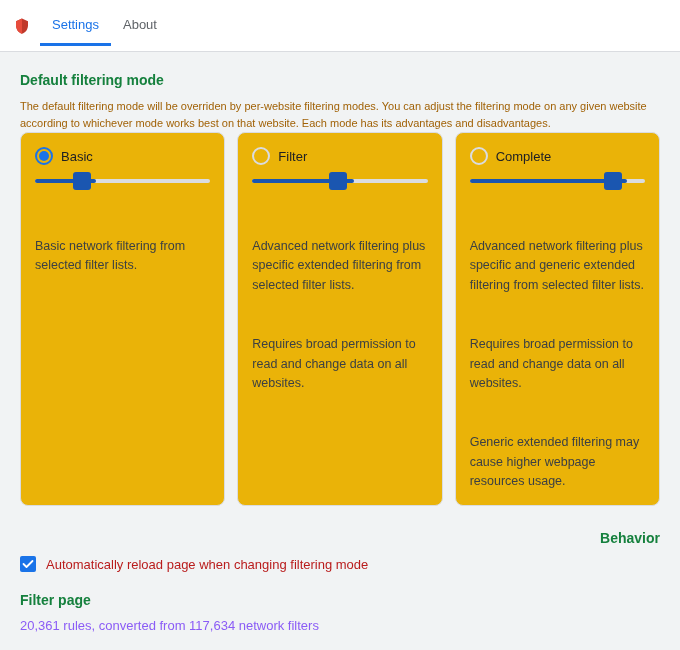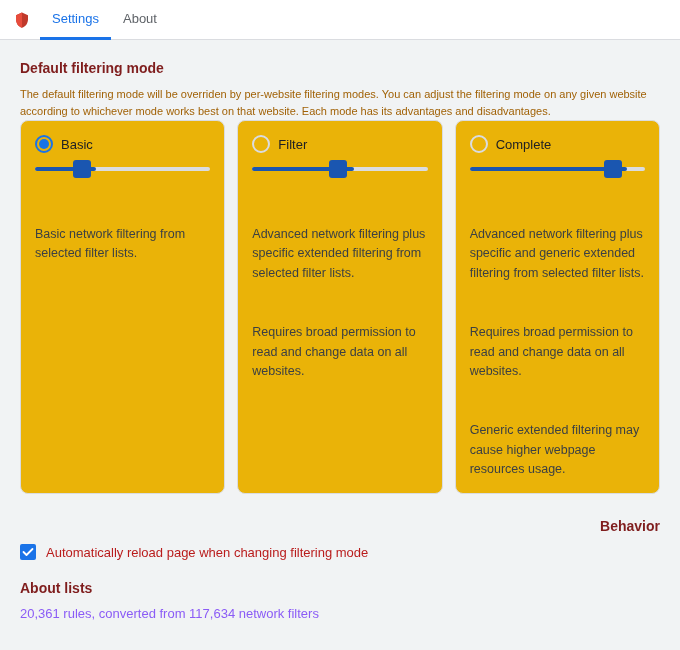--- a/index.html
+++ b/index.html
@@ -10,21 +10,21 @@
       min-height: 650px;
       font-size: 13px;
       color: #202124;
     }
     .tabs-bar {
       display: flex;
       align-items: center;
       background: #fff;
       border-bottom: 1px solid #dadce0;
       padding: 0 12px;
-      height: 40px;
+      height: 52px;
     }
     .tab-icon {
       width: 20px;
       height: 20px;
       margin-right: 8px;
       display: flex;
       align-items: center;
       justify-content: center;
     }
     .shield-svg {
@@ -47,21 +47,21 @@
       color: #1a73e8;
       border-bottom: 3px solid #1a73e8;
     }
     .content {
       padding: 20px 20px 20px 20px;
       background: #f1f3f4;
     }
     .section-title {
       font-size: 14px;
       font-weight: 600;
-      color: #7f1d1d;
+      color: #15803d;
       margin-bottom: 10px;
     }
     .description {
       font-size: 11px;
       color: #a16207;
       line-height: 1.5;
       margin-bottom: 1px;
     }
     .cards-container {
       display: flex;
@@ -266,17 +266,17 @@
       <div class="checkbox-box">
         <svg viewBox="0 0 12 12" fill="none">
           <polyline points="1.5,6 4.5,9 10.5,3" stroke="white" stroke-width="1.8" stroke-linecap="round" stroke-linejoin="round"></polyline>
         </svg>
       </div>
       <span class="checkbox-label">Automatically reload page when changing filtering mode</span>
     </div>
   </div>
 
   <div class="filter-section">
-    <div class="section-title">About lists</div>
+    <div class="section-title">Filter page</div>
     <div class="filter-info">20,361 rules, converted from 117,634 network filters</div>
   </div>
 
 </div>
 
 </body></html>

